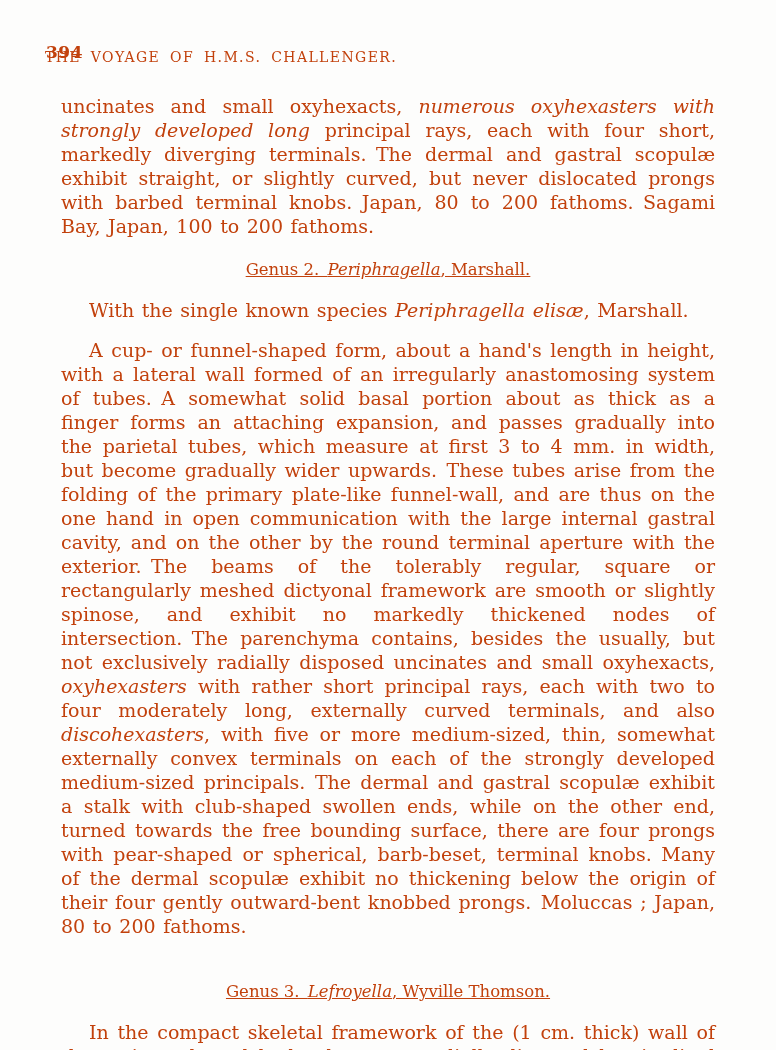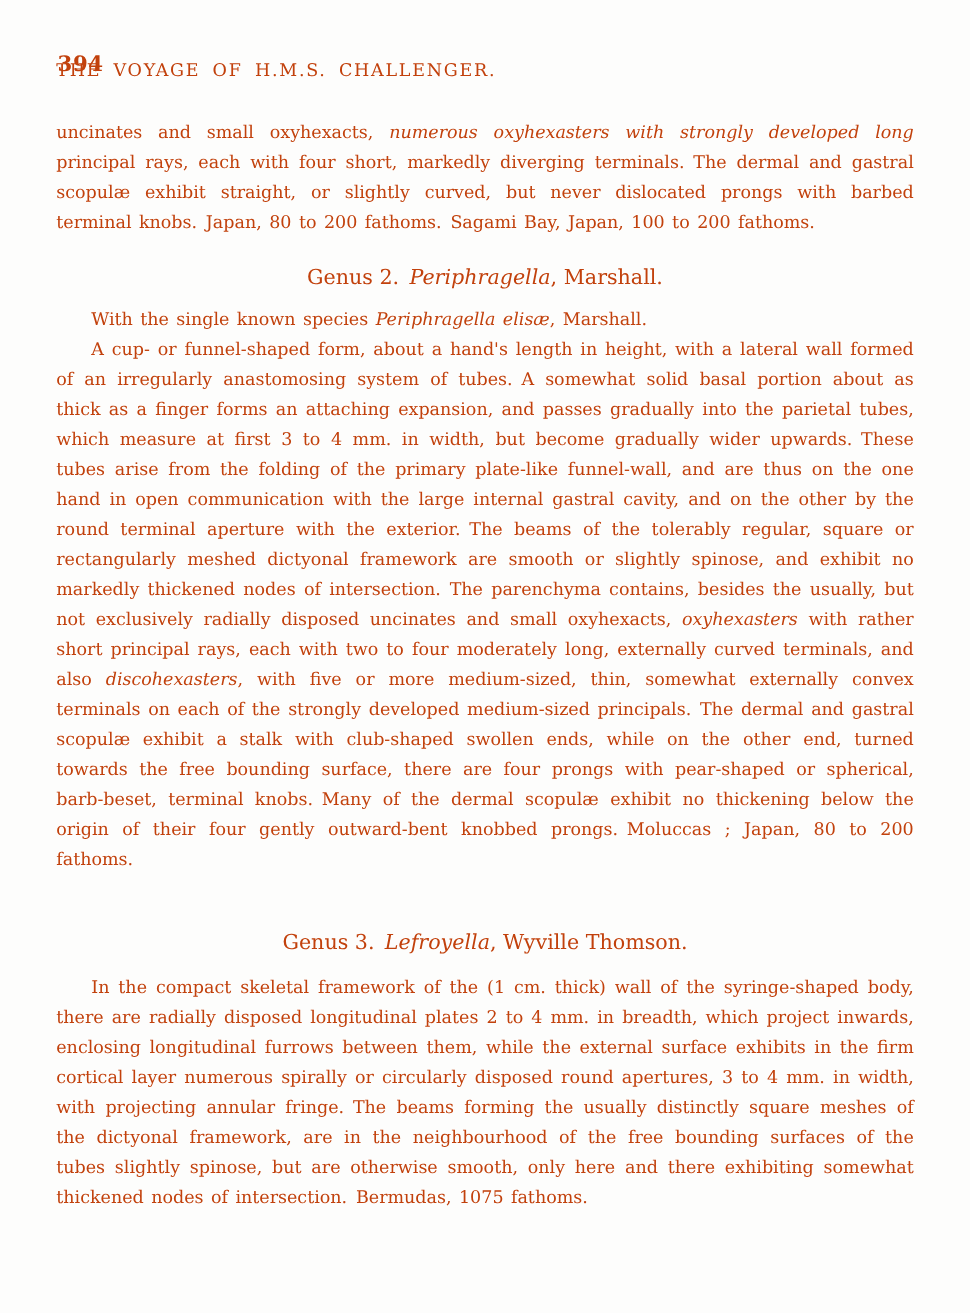--- a/index.html
+++ b/index.html
@@ -36,35 +36,36 @@
     font-size: 14px;
     letter-spacing: 1.4px;
     word-spacing: 4px;
     padding-top: 5px;
     white-space: nowrap;
   }
   .page-body {
     width: 686px;
   }
   .body-paragraph {
-    margin: 0;
-    font-size: 14px;
+    margin: 16px;
+    font-size: 19px;
     line-height: 24px;
     text-align: justify;
     word-spacing: 1.5px;
   }
   .body-paragraph.indent {
     text-indent: 28px;
   }
   .genus-heading {
     font-size: 16.5px;
     line-height: 24px;
     font-weight: 400;
     text-align: center;
     margin: 20px 0 10px 0;
+    text-decoration: underline;
   }
   .page-body h2.genus-heading:nth-of-type(2) {
     margin-top: 42px;
     margin-bottom: 12px;
     text-align: center;
   }
   em {
     font-style: italic;
   }
 </style>

